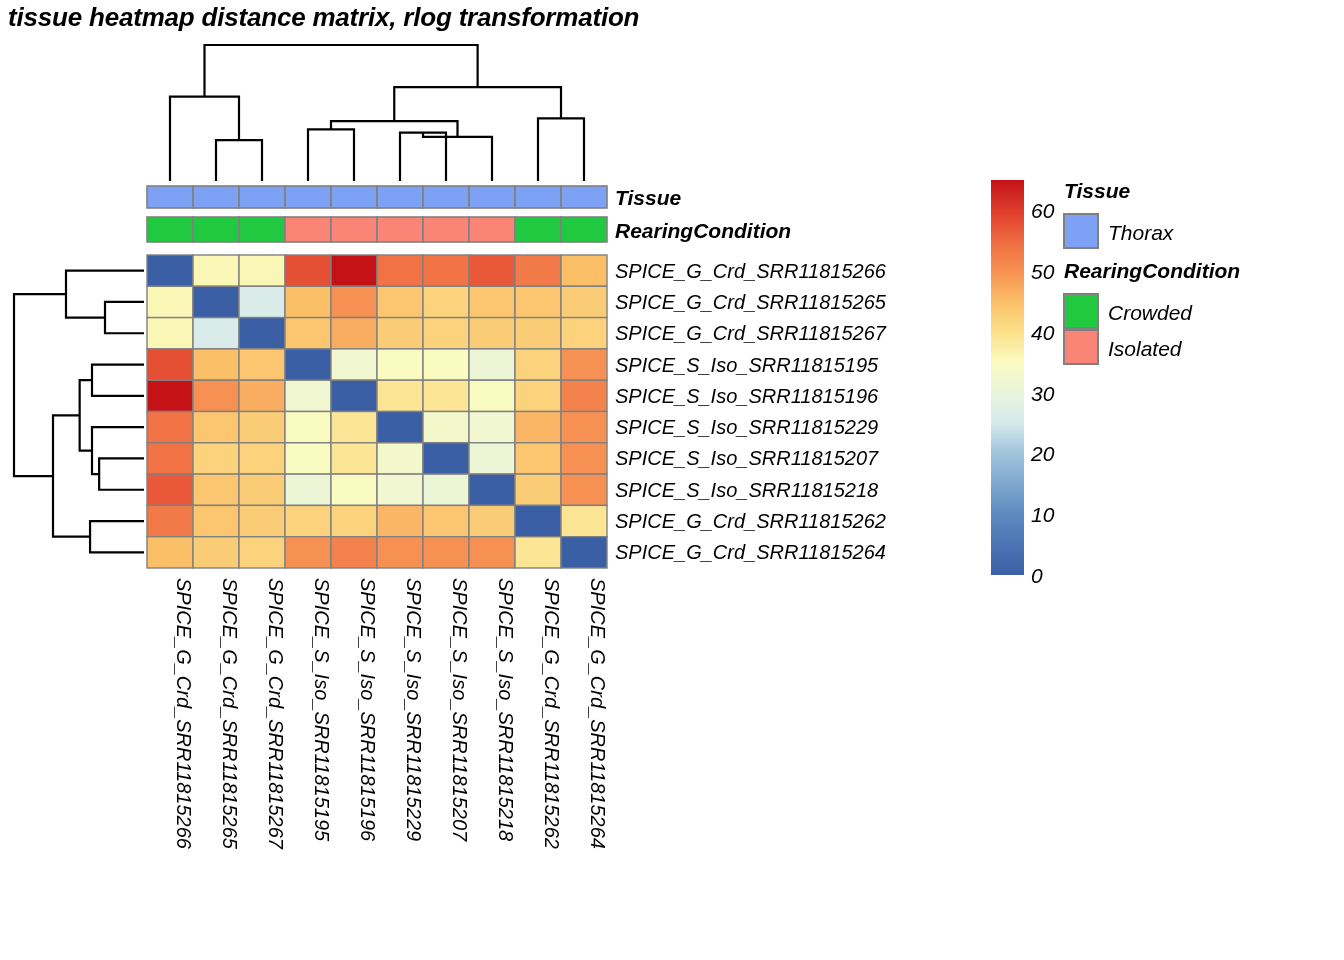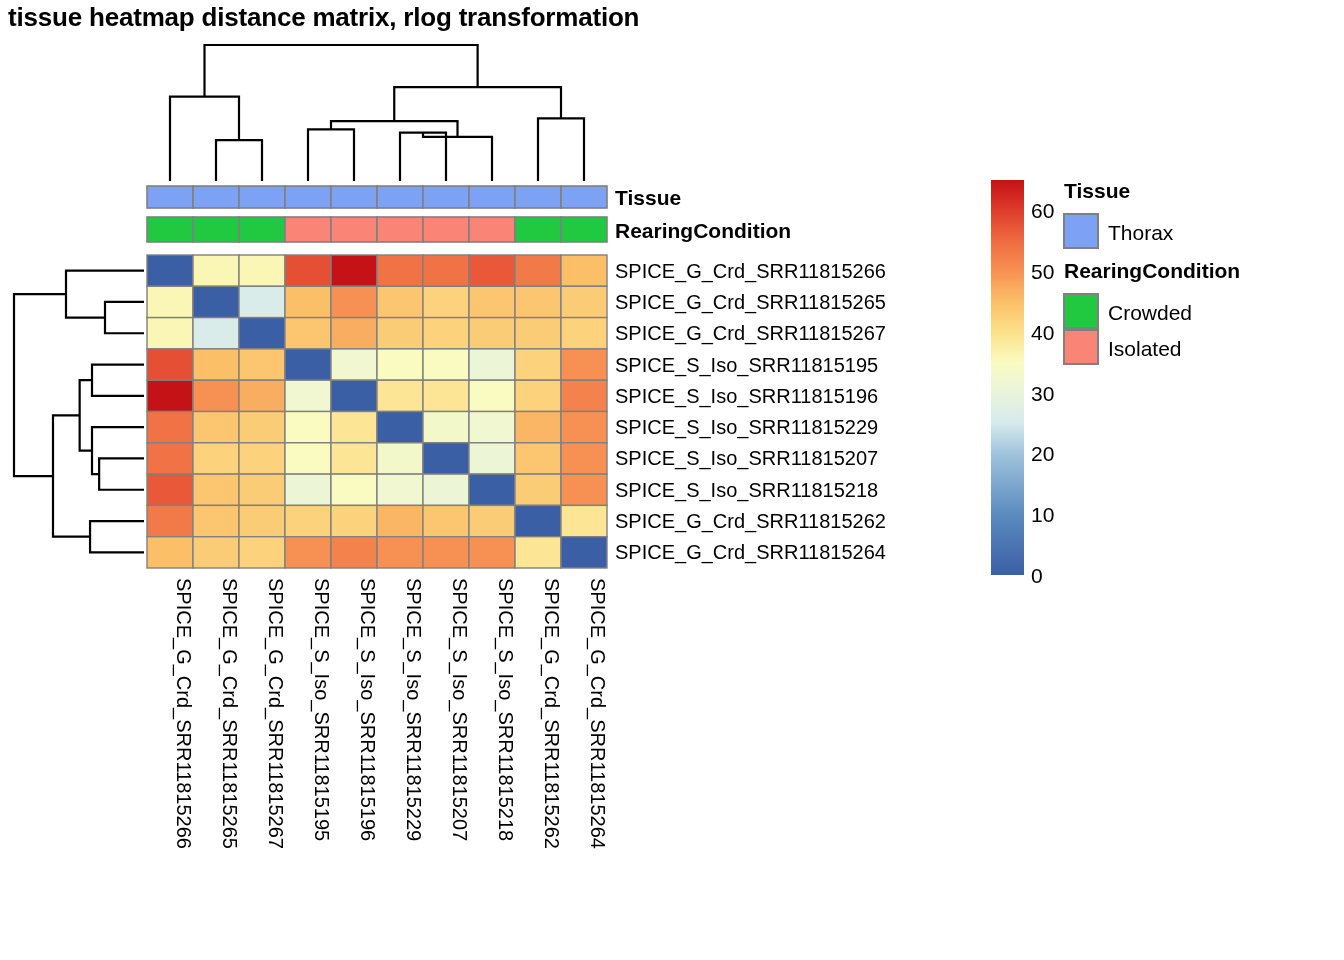--- a/index.html
+++ b/index.html
@@ -1,18 +1,18 @@
 <!DOCTYPE html>
 <html><head>
 <meta charset="utf-8">
 <style>
   html,body{margin:0;padding:0;background:#ffffff;}
   body{width:1344px;height:960px;overflow:hidden;
        font-family:"Liberation Sans", sans-serif;color:#000;}
-  #root{position:relative;width:1344px;height:960px;}
+  #root{position:relative;width:1344px;height:960px;font-style:italic;}
   #title{position:absolute;left:8px;top:2px;font-size:26px;font-weight:bold;
          letter-spacing:-0.2px;white-space:nowrap;}
   svg{position:absolute;left:0;top:0;}
   .anno-title{font-size:21px;font-weight:bold;}
   .rowlab{font-size:20px;}
   .collab{font-size:20px;}
   .leg-title{font-size:21px;font-weight:bold;}
   .leg-item{font-size:21px;}
   .cbtick{font-size:21px;}
 </style>

